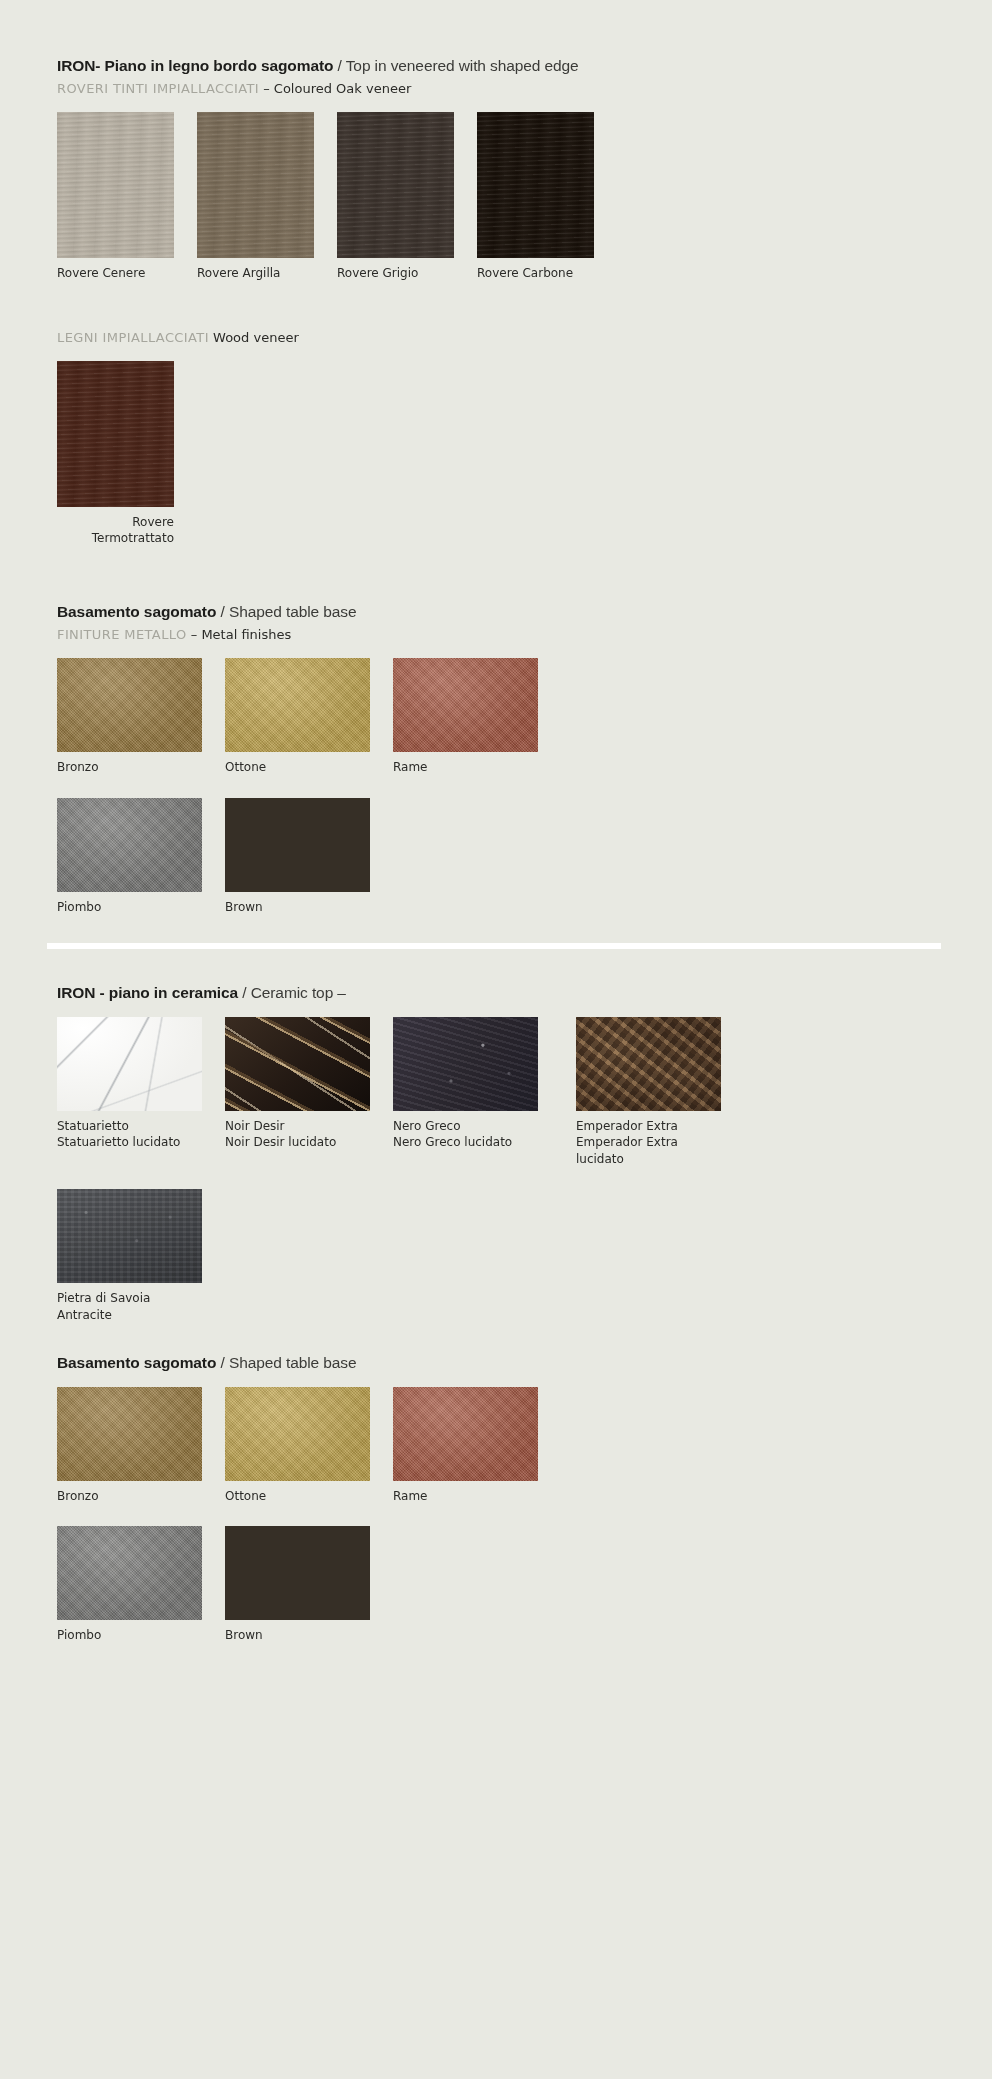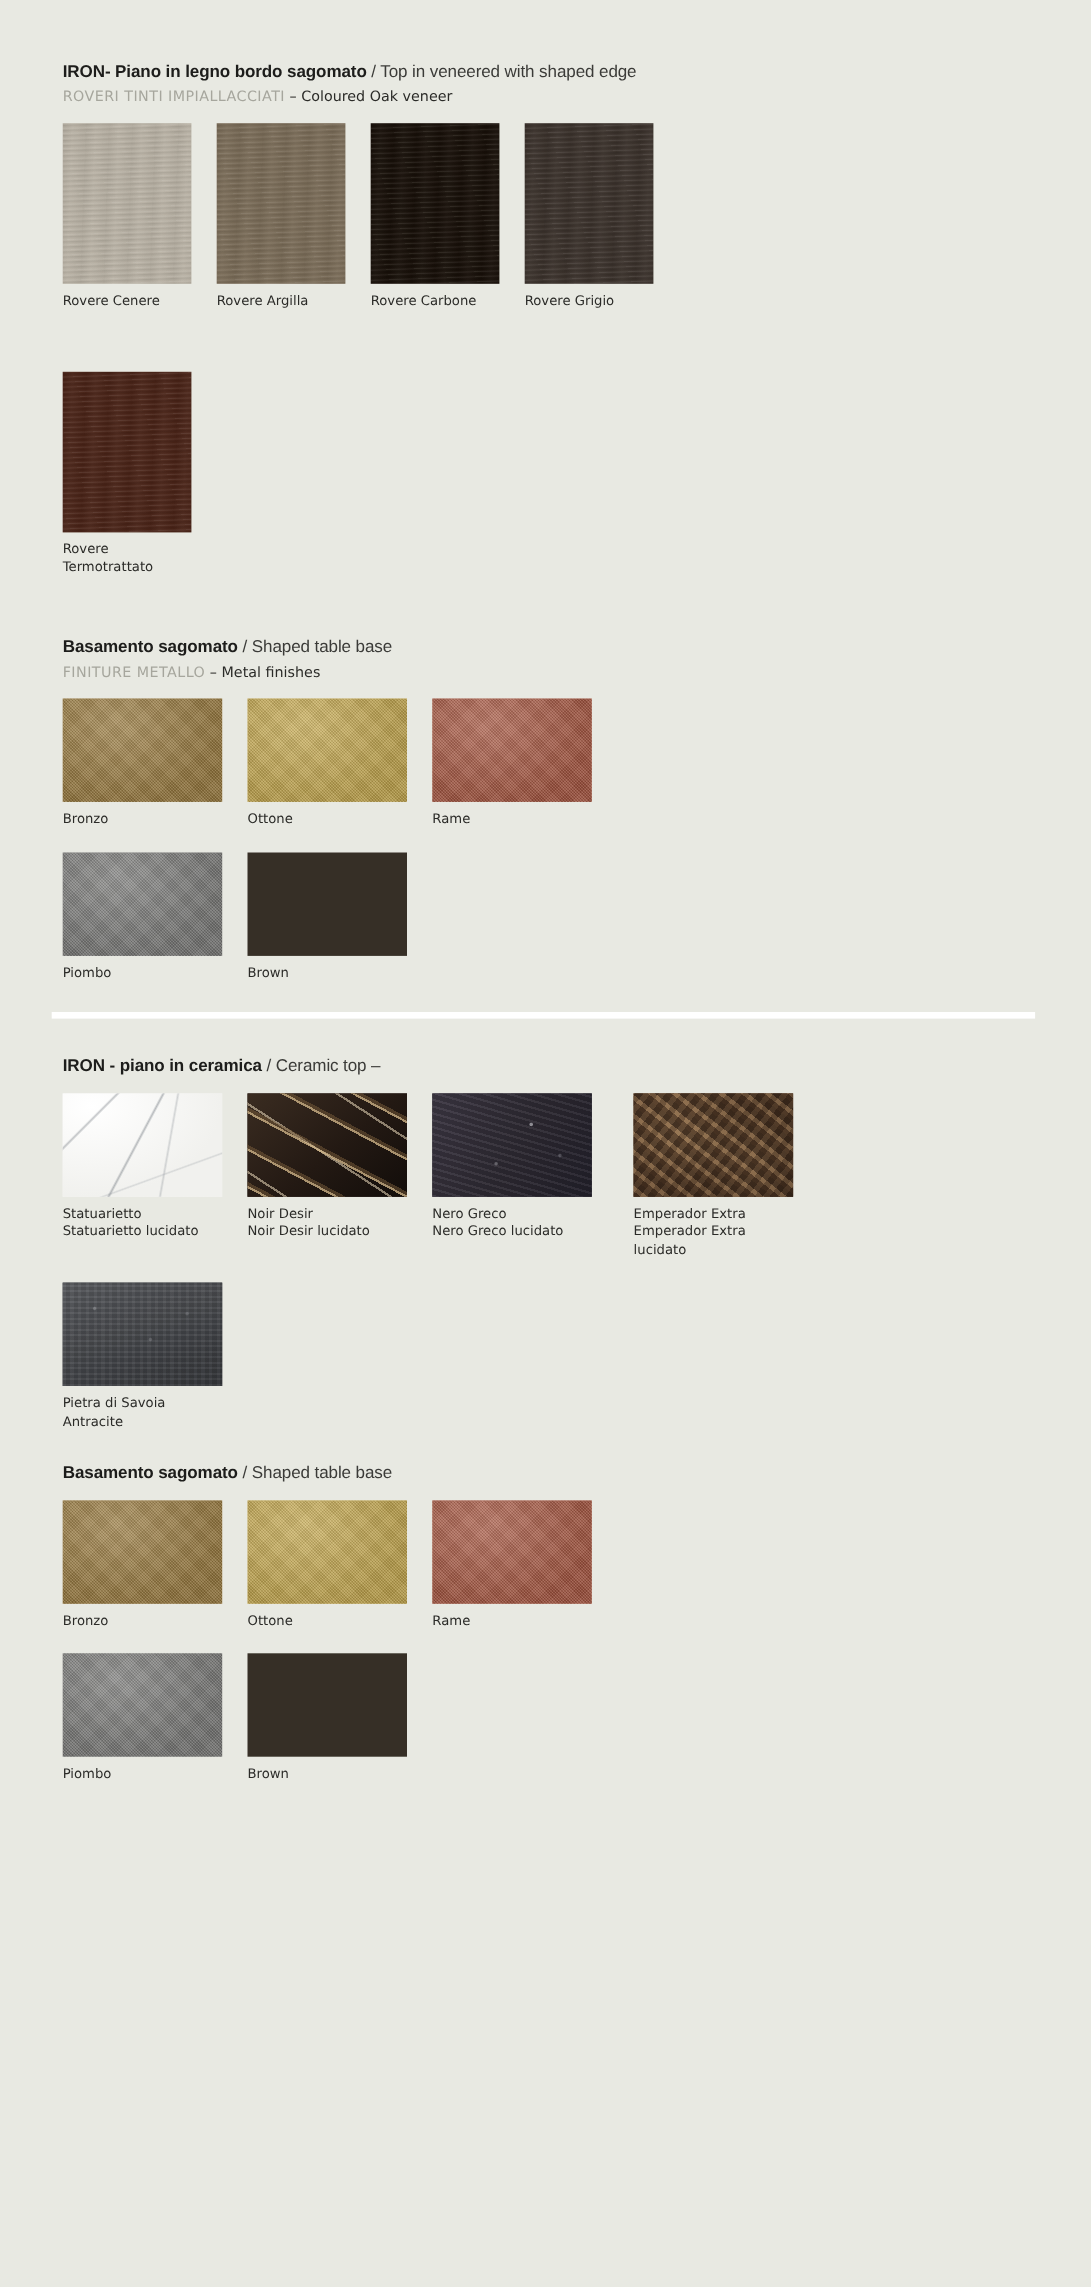--- a/index.html
+++ b/index.html
@@ -120,33 +120,34 @@
         <div class="row" style="margin-top: 14px;">
           <div class="cell" style="width: 117px; margin-right: 23px;">
             <div class="swatch wood" style="width: 117px; height: 146px; background: rgb(185, 178, 165);"></div>
             <div class="caption">Rovere Cenere</div>
           </div>
           <div class="cell" style="width: 117px; margin-right: 23px;">
             <div class="swatch wood" style="width: 117px; height: 146px; background: rgb(122, 108, 88);"></div>
             <div class="caption">Rovere Argilla</div>
           </div>
           <div class="cell" style="width: 117px; margin-right: 23px;">
+            <div class="swatch wood" style="width: 117px; height: 146px; background: rgb(59, 50, 44);"></div>
+            <div class="caption">Rovere Grigio</div>
+          </div>
+          <div class="cell" style="width: 117px; margin-right: 23px;">
             <div class="swatch wood" style="width: 117px; height: 146px; background: rgb(24, 16, 9);"></div>
             <div class="caption">Rovere Carbone</div>
           </div>
-          <div class="cell" style="width: 117px; margin-right: 23px;">
-            <div class="swatch wood" style="width: 117px; height: 146px; background: rgb(59, 50, 44);"></div>
-            <div class="caption">Rovere Grigio</div>
-          </div>
         </div>
       </div>
       <div style="height: 42px;"></div>
       <div class="block">
-        <div class="row" style="margin-top: 14px;">
-          <div class="cell" style="width: 117px; margin-right: 23px;">
+        <div class="sub-title"><span class="cat">LEGNI IMPIALLACCIATI</span><span class="eng">  Wood veneer</span></div>
+        <div class="row" style="margin-top: 14px;">
+          <div class="cell" style="width: 117px; margin-right: 23px; text-align: right;">
             <div class="swatch wood" style="width: 117px; height: 146px; background: rgb(74, 36, 24);"></div>
             <div class="caption">Rovere Termotrattato</div>
           </div>
         </div>
       </div>
       <div style="height: 55px;"></div>
       <div class="block">
         <div class="sec-title"><span class="bold">Basamento sagomato</span><span class="light"> / Shaped table base</span></div>
         <div class="sub-title"><span class="cat">FINITURE METALLO</span><span class="eng"> – Metal finishes</span></div>
         <div class="row" style="margin-top: 14px;">

